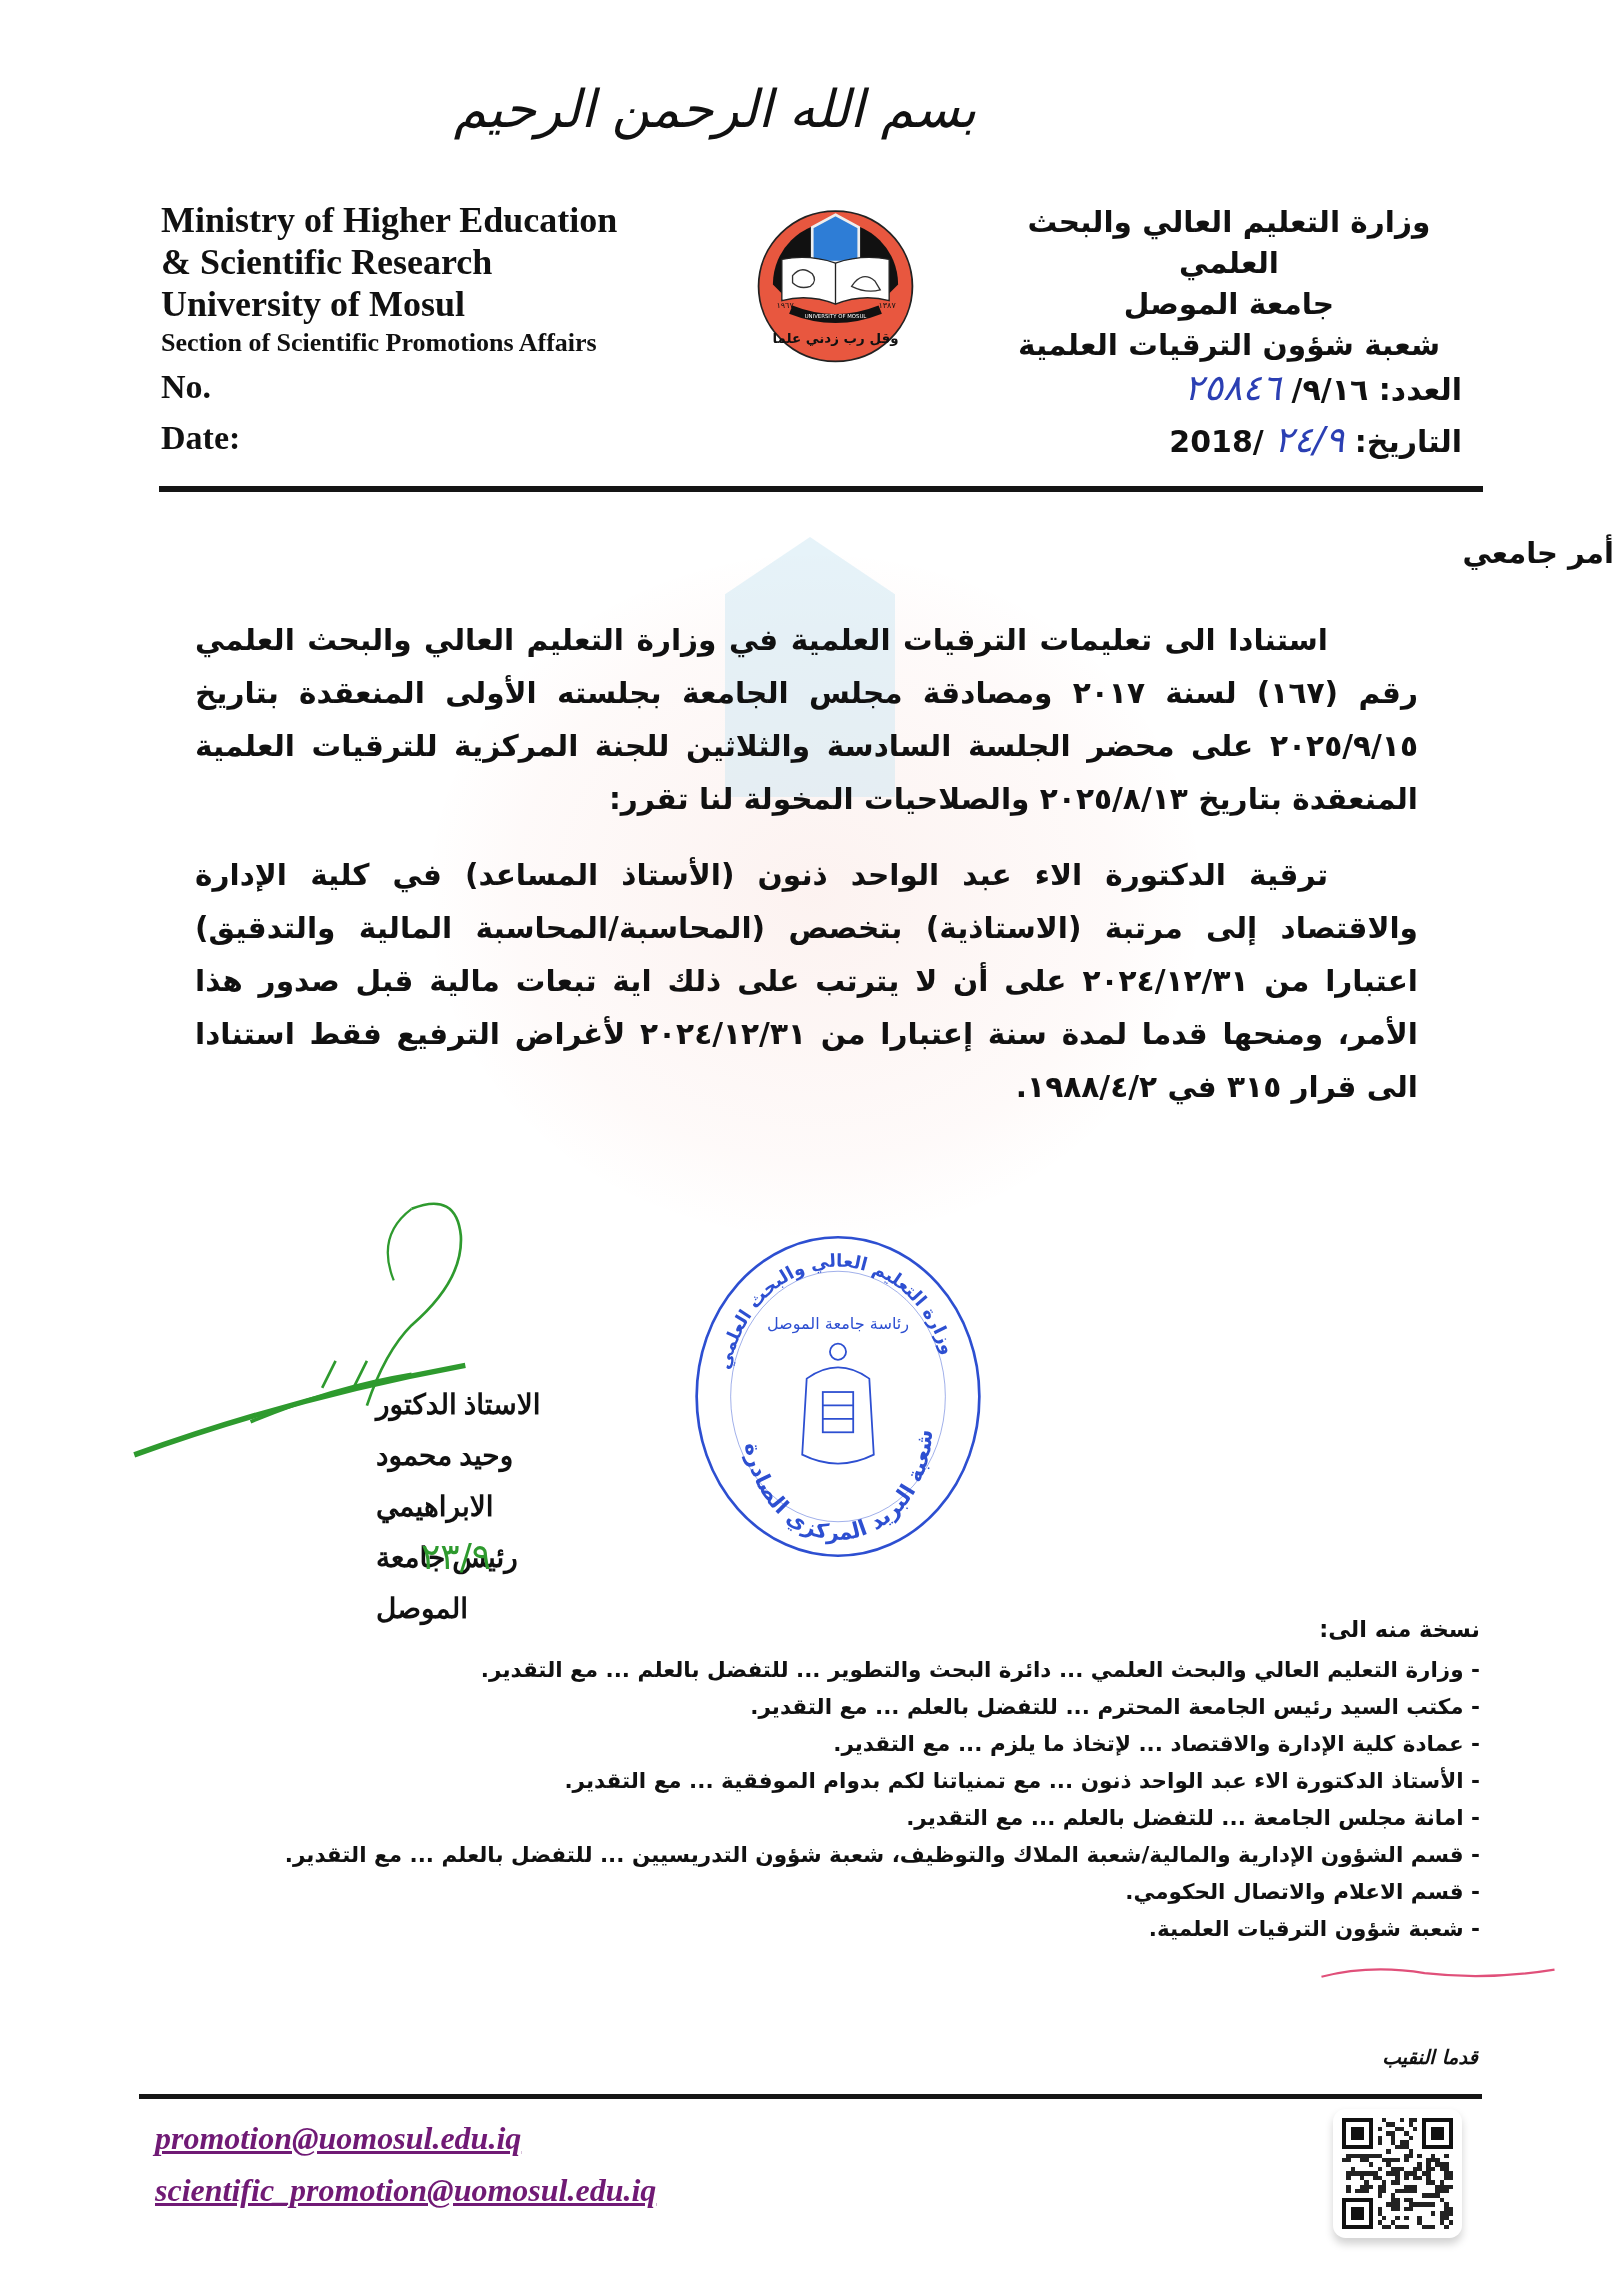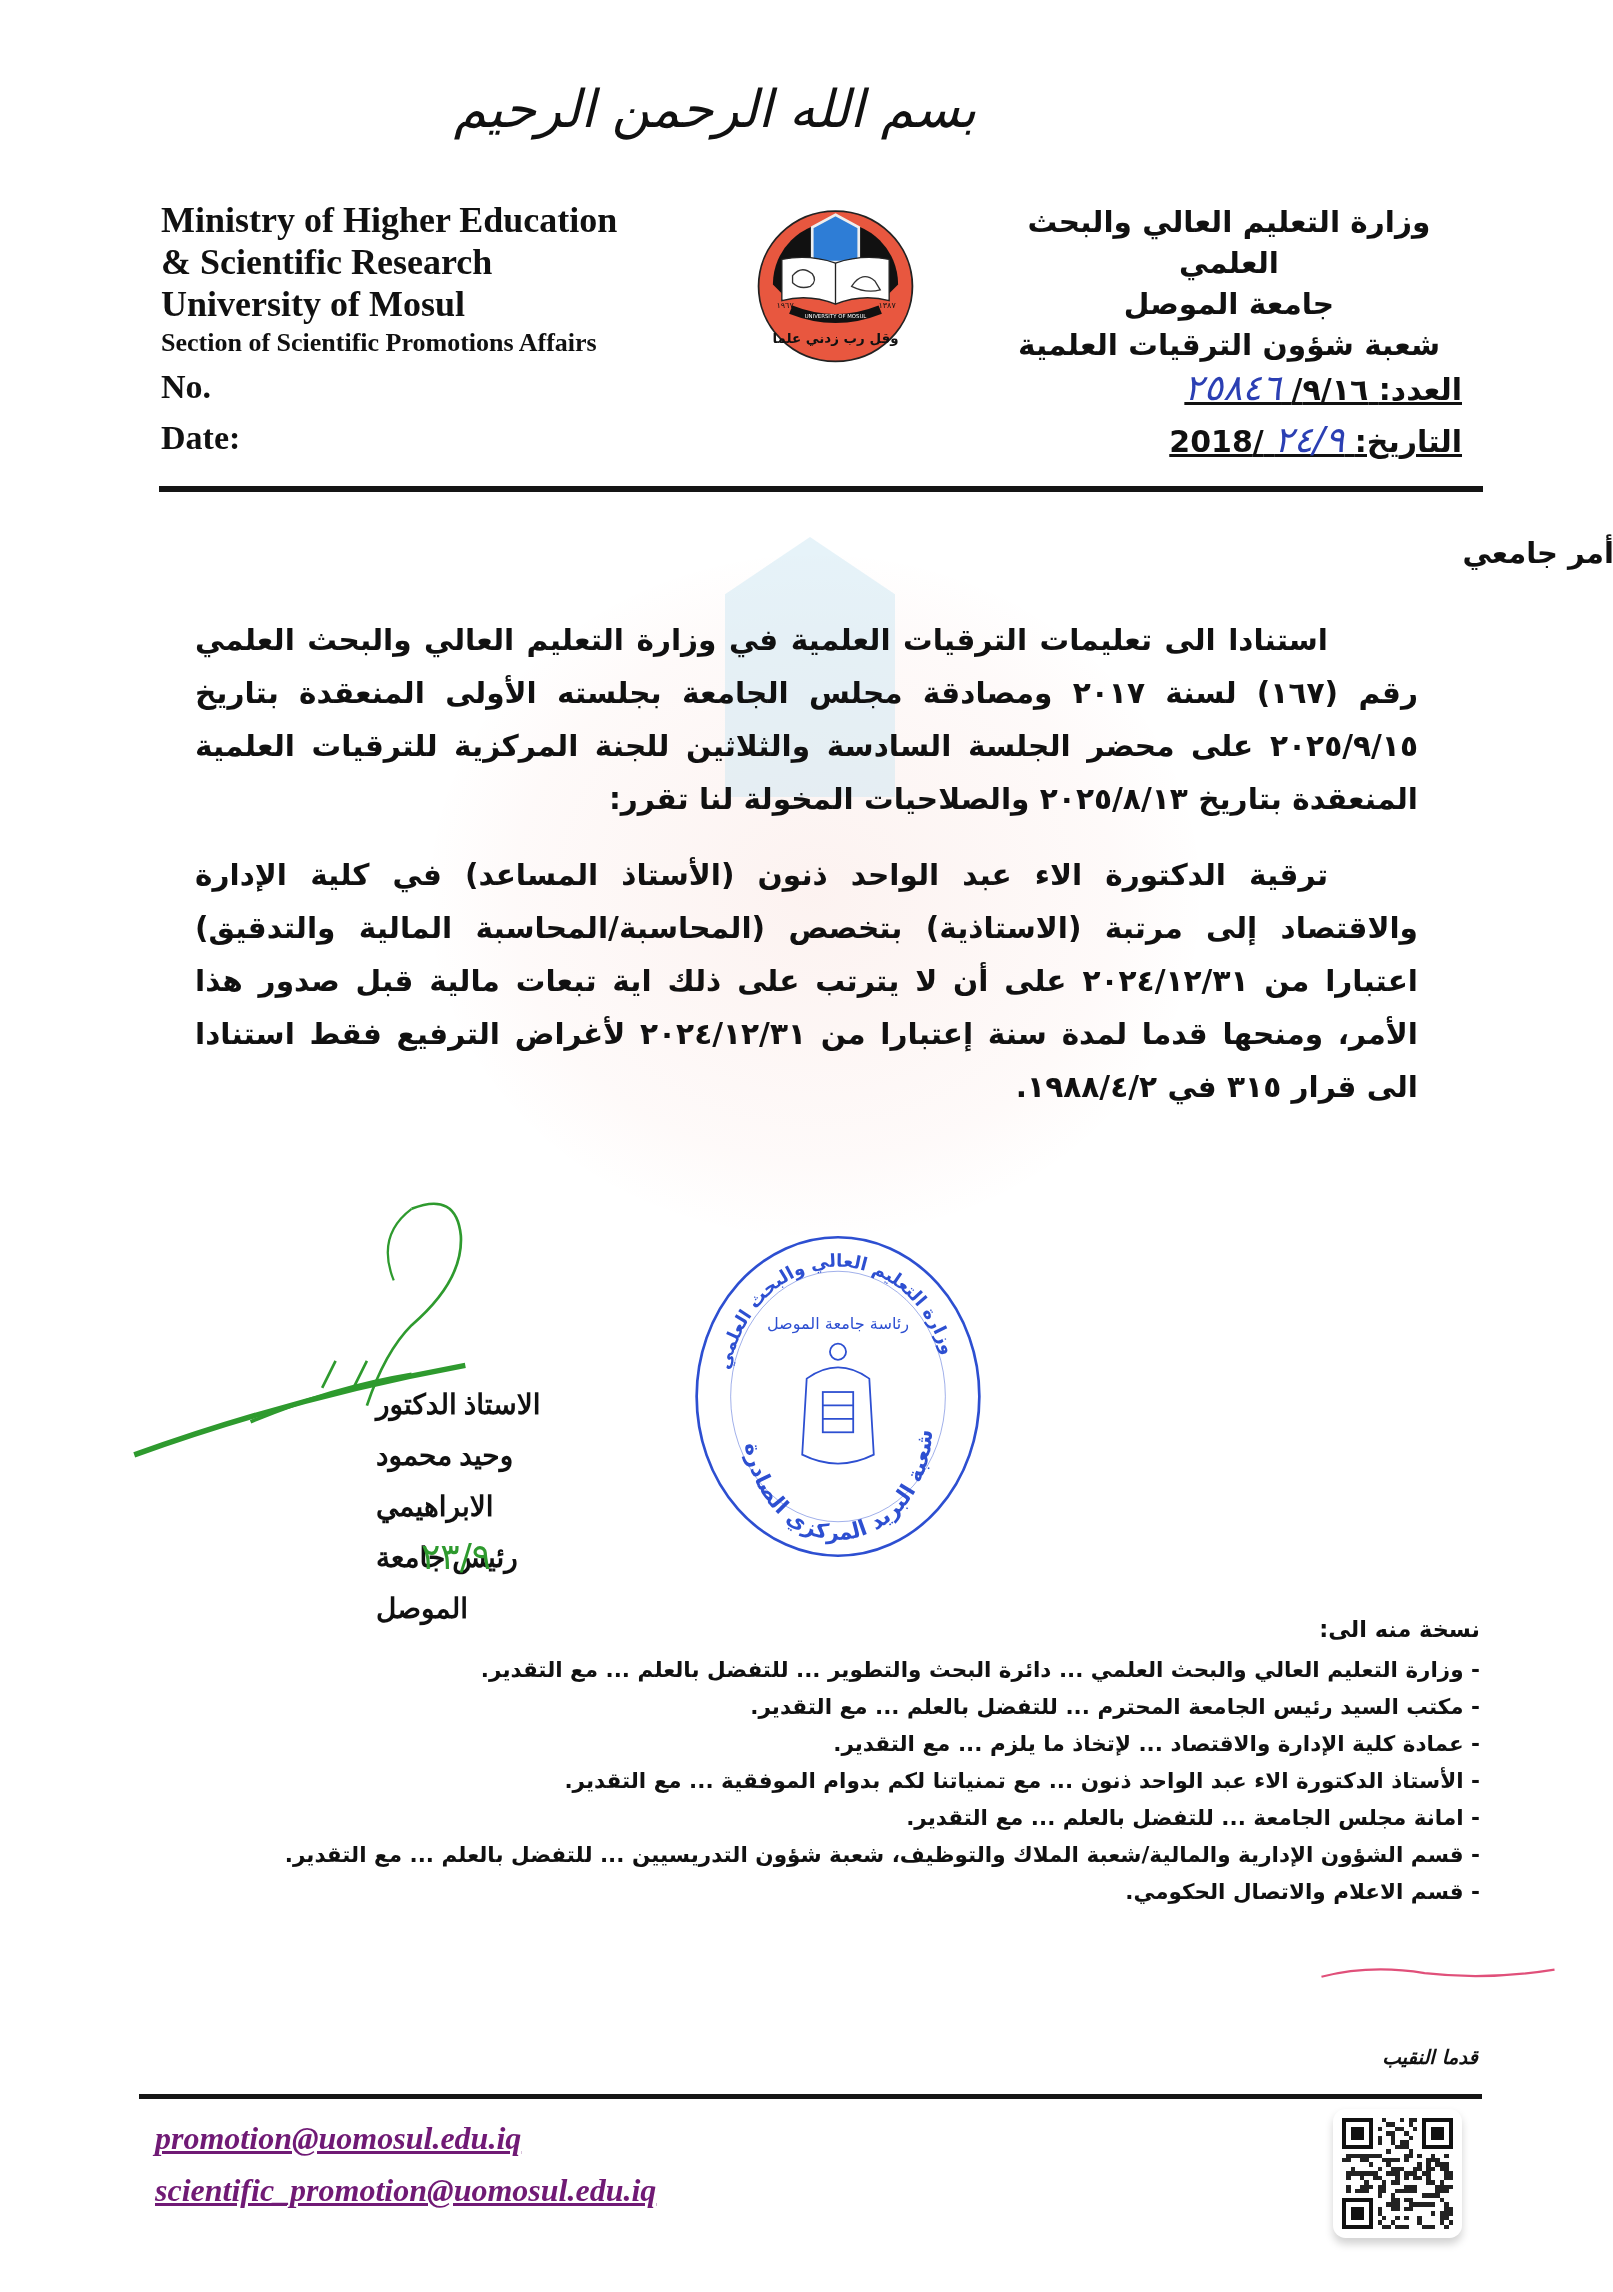--- a/index.html
+++ b/index.html
@@ -18,21 +18,21 @@
   .en-header div { line-height:42px; font-size:36px; }
   .en-header .small { font-size:26px; line-height:36px; }
   .en-header .meta { font-size:34px; line-height:51px; }
 
   
   .logo { left:755px; top:204px; width:161px; height:161px; }
 
   
   .ar-header { right:152px; top:202px; width:466px; text-align:center; direction:rtl; font-family:"DejaVu Sans", sans-serif; font-weight:bold; }
   .ar-header div { font-size:29.6px; line-height:41px; }
-  .ar-meta { right:152px; top:363px; direction:rtl; font-family:"DejaVu Sans", sans-serif; font-weight:bold; font-size:30px;text-decoration:underline; }
+  .ar-meta { right:152px; top:363px; direction:rtl; font-family:"DejaVu Sans", sans-serif; font-weight:bold; font-size:30px; }
   .ar-meta .row { line-height:50px; white-space:nowrap; }
   .hand-blue { color:#2b3fb3; font-family:"DejaVu Sans", sans-serif; font-weight:normal; font-size:36px; font-style:italic; }
 
   .rule { height:6.3px; background:#151515; }
   .rule-top { left:159px; top:486px; width:1324px; }
   .rule-bottom { left:139px; top:2094px; width:1343px; height:5.4px; }
 
   
   .title { left:0; width:1614px; top:536px; text-align:right; direction:rtl; font-family:"DejaVu Sans", sans-serif; font-weight:bold; font-size:29px; }
 
@@ -152,20 +152,21 @@
 
 <div class="abs cc">
   <div class="cc-title">نسخة منه الى:</div>
   <div class="cc-item">- وزارة التعليم العالي والبحث العلمي ... دائرة البحث والتطوير ... للتفضل بالعلم ... مع التقدير.</div>
   <div class="cc-item">- مكتب السيد رئيس الجامعة المحترم ... للتفضل بالعلم ... مع التقدير.</div>
   <div class="cc-item">- عمادة كلية الإدارة والاقتصاد ... لإتخاذ ما يلزم ... مع التقدير.</div>
   <div class="cc-item">- الأستاذ الدكتورة الاء عبد الواحد ذنون ... مع تمنياتنا لكم بدوام الموفقية ... مع التقدير.</div>
   <div class="cc-item">- امانة مجلس الجامعة ... للتفضل بالعلم ... مع التقدير.</div>
   <div class="cc-item">- قسم الشؤون الإدارية والمالية/شعبة الملاك والتوظيف، شعبة شؤون التدريسيين ... للتفضل بالعلم ... مع التقدير.</div>
   <div class="cc-item">- قسم الاعلام والاتصال الحكومي.</div>
+  <div class="cc-item">- شعبة شؤون الترقيات العلمية.</div>
 </div>
 <svg class="abs strike" viewBox="0 0 270 30">
   <path d="M 5 22 Q 60 8 120 18 Q 190 26 265 14" fill="none" stroke="#e0507a" stroke-width="2.5"></path>
 </svg>
 <div class="abs typist">قدما النقيب</div>
 
 <div class="abs rule rule-bottom"></div>
 <div class="abs emails">
   <a>promotion@uomosul.edu.iq</a>
   <a>scientific_promotion@uomosul.edu.iq</a>

